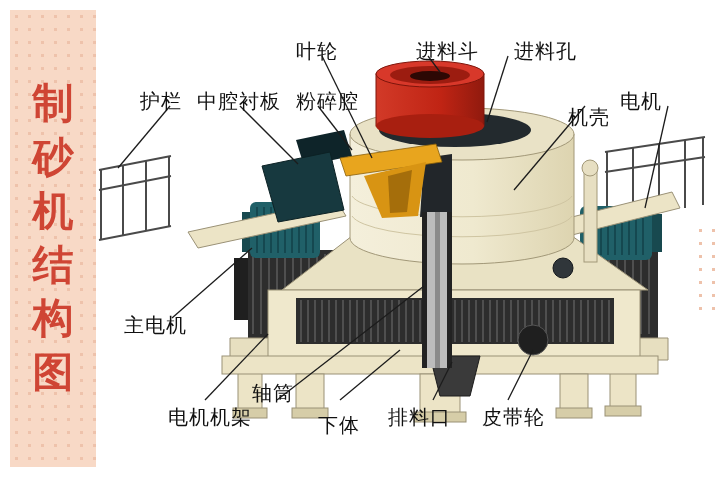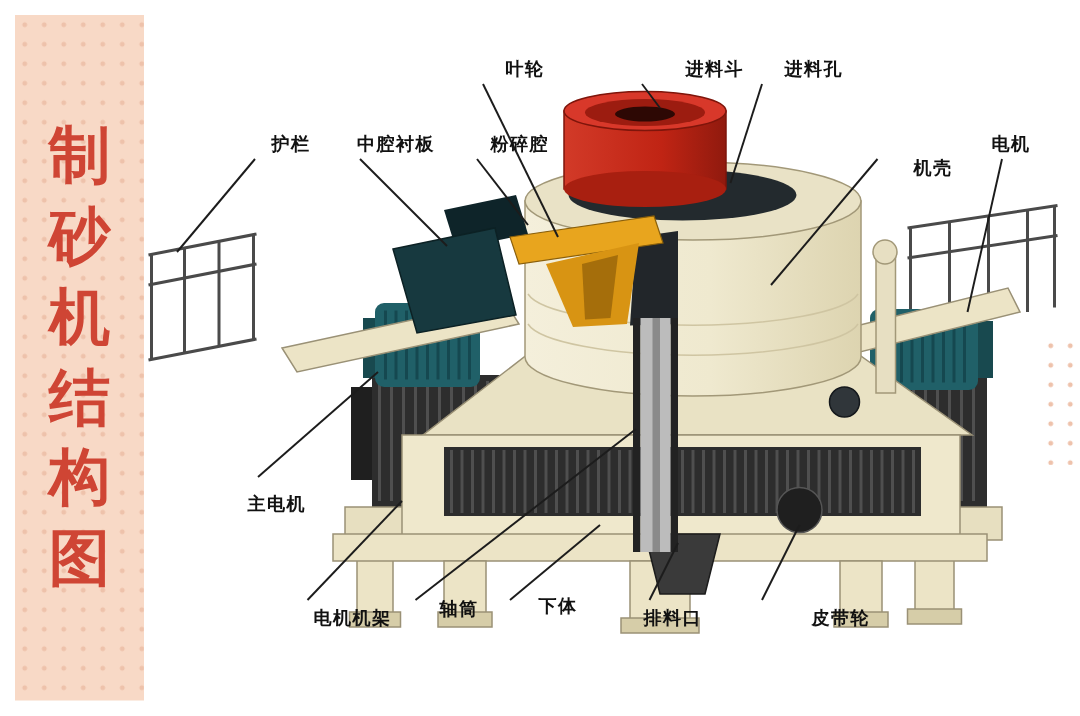--- a/index.html
+++ b/index.html
@@ -22,22 +22,22 @@
 
   .dot-patch {
     position:absolute; right:0; top:224px; width:26px; height:86px;
     background-image:radial-gradient(#eec2ab 1.6px, rgba(0,0,0,0) 1.7px);
     background-size:13px 13px;
   }
 
   .art { position:absolute; left:0; top:0; width:720px; height:477px; }
 
   .label {
-    position:absolute; font-size:12px; font-weight:bold; color:#111;
-    white-space:nowrap; letter-spacing:1px;margin-left:41px;
+    position:absolute; font-size:20px; font-weight:normal; color:#111;
+    white-space:nowrap; letter-spacing:1px;
   }
 </style>
 </head>
 <body>
 
 <div class="page">
 
   <aside class="sidebar">
     <div class="vtitle">
       <span>制</span>
@@ -168,26 +168,26 @@
       <path d="M205 400 L268 334"></path>
       <path d="M277 400 L424 286"></path>
       <path d="M340 400 L400 350"></path>
       <path d="M433 400 L452 362"></path>
       <path d="M508 400 L533 350"></path>
     </g>
   </svg>
 
   <div class="label" style="left:296px;top:38px">叶轮</div>
   <div class="label" style="left:416px;top:38px">进料斗</div>
-  <div class="label" style="left:482px;top:38px">进料孔</div>
+  <div class="label" style="left:514px;top:38px">进料孔</div>
   <div class="label" style="left:140px;top:88px">护栏</div>
   <div class="label" style="left:197px;top:88px">中腔衬板</div>
-  <div class="label" style="left:286px;top:88px">粉碎腔</div>
+  <div class="label" style="left:296px;top:88px">粉碎腔</div>
   <div class="label" style="left:568px;top:104px">机壳</div>
   <div class="label" style="left:620px;top:88px">电机</div>
-  <div class="label" style="left:124px;top:328px">主电机</div>
+  <div class="label" style="left:124px;top:312px">主电机</div>
   <div class="label" style="left:168px;top:404px">电机机架</div>
-  <div class="label" style="left:252px;top:398px">轴筒</div>
-  <div class="label" style="left:318px;top:396px">下体</div>
+  <div class="label" style="left:252px;top:380px">轴筒</div>
+  <div class="label" style="left:318px;top:412px">下体</div>
   <div class="label" style="left:388px;top:404px">排料口</div>
-  <div class="label" style="left:500px;top:404px">皮带轮</div>
+  <div class="label" style="left:482px;top:404px">皮带轮</div>
 
 </div>
 
 </body></html>

